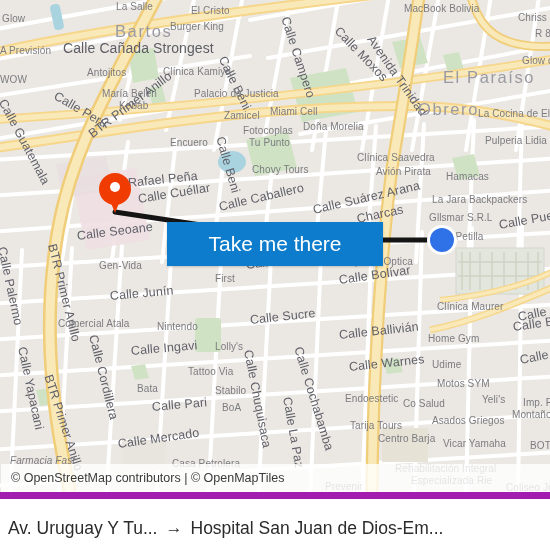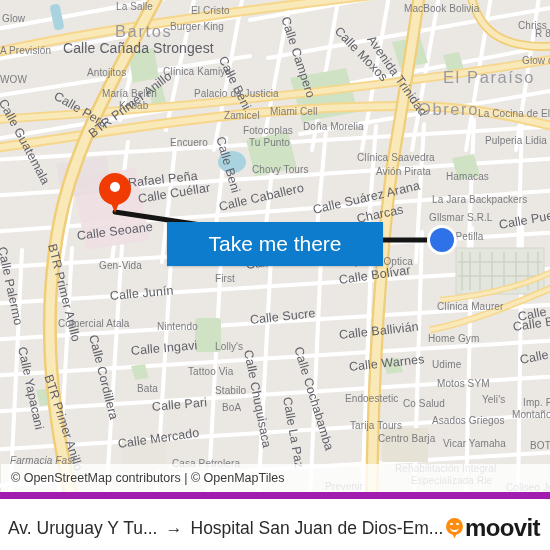--- a/index.html
+++ b/index.html
@@ -267,21 +267,21 @@
       <path d="M440 300 C 480 296, 520 288, 556 270" stroke="#f6d68a" stroke-width="6" fill="none"></path>
       <path d="M440 300 C 480 296, 520 288, 556 270" stroke="#fae9b8" stroke-width="3.5" fill="none"></path>
     </svg>
 
     <div id="labelLayer">
         <div class="maplabel poi" style="left: 2px; top: 13px;">Glow</div>
         <div class="maplabel poi" style="left: 116px; top: 1px;">La Salle</div>
         <div class="maplabel poi" style="left: 191px; top: 5px;">El Cristo</div>
         <div class="maplabel poi" style="left: 170px; top: 21px;">Burger King</div>
         <div class="maplabel poi" style="left: 404px; top: 3px;">MacBook Bolivia</div>
-        <div class="maplabel poi" style="left: 518px; top: 20px;">Chriss</div>
+        <div class="maplabel poi" style="left: 518px; top: 12px;">Chriss</div>
         <div class="maplabel poi" style="left: 535px; top: 28px; text-align: center;">R 8</div>
         <div class="maplabel hood" style="left: 115px; top: 22px;">Bartos</div>
         <div class="maplabel street-lg" style="left: 63px; top: 40px;">Calle Cañada Strongest</div>
         <div class="maplabel poi" style="left: 0px; top: 45px;">A Previsión</div>
         <div class="maplabel poi" style="left: 163px; top: 66px;">Clínica Kamiya</div>
         <div class="maplabel poi" style="left: 87px; top: 67px;">Antojitos</div>
         <div class="maplabel poi" style="left: 82px; top: 88px; padding-left: 20px;">María Belén</div>
         <div class="maplabel poi" style="left: 0px; top: 74px;">WOW</div>
         <div class="maplabel poi" style="left: 119px; top: 100px;">Kebab</div>
         <div class="maplabel street" style="left: 55px; top: 88px; transform: rotate(30deg);">Calle Perú</div>
@@ -388,25 +388,15 @@
 
     <div id="attrib">© OpenStreetMap contributors | © OpenMapTiles</div>
   </div>
 
   <div id="bottom">
     <div id="fromTo">
       <span class="endpoint">Av. Uruguay Y Tu...</span>
       <span id="arrow">→</span>
       <span class="endpoint">Hospital San Juan de Dios-Em...</span>
     </div>
-    <div id="logo">
-      <div id="logoPin">
-        <div class="t"></div>
-        <div class="h"></div>
-        <div class="e1"></div>
-        <div class="e2"></div>
-        <div class="sm"></div>
-      </div>
-      <span id="logoText">moovit</span>
-    </div>
   </div>
 
 </div>
 
 </body></html>

